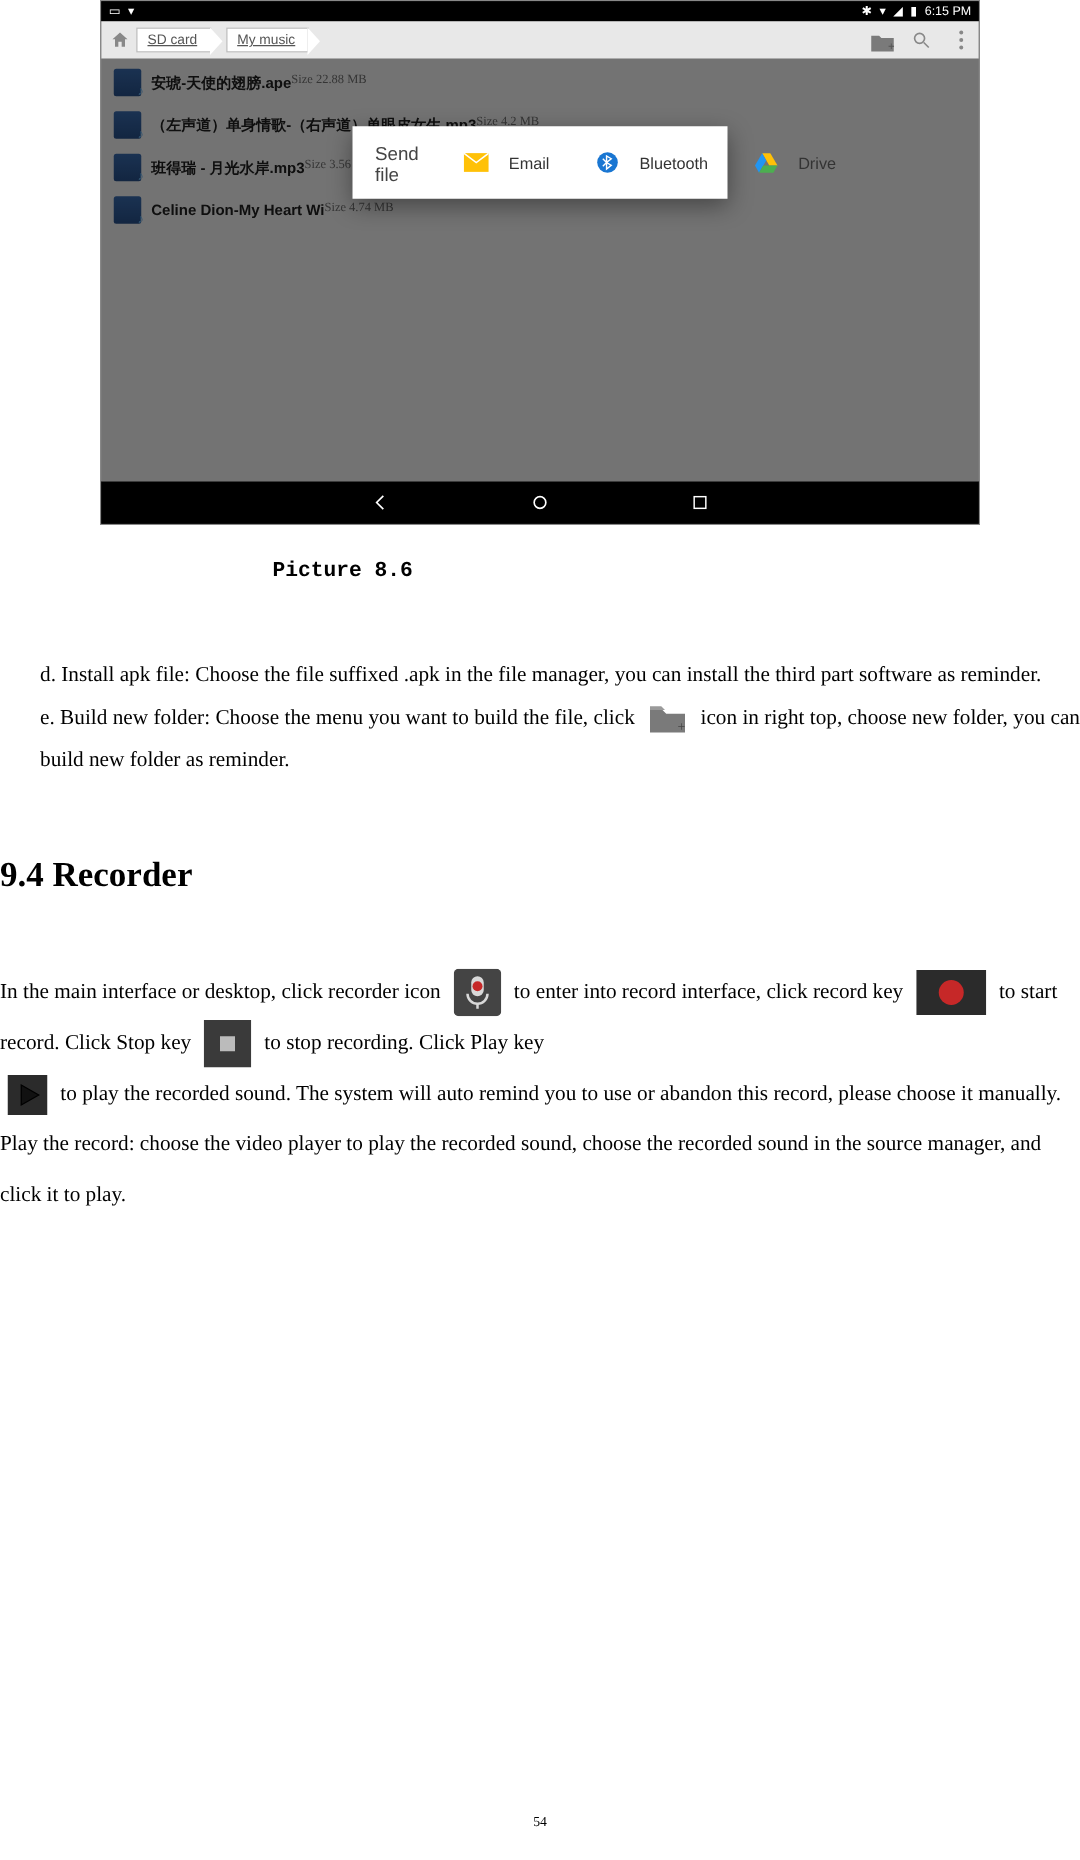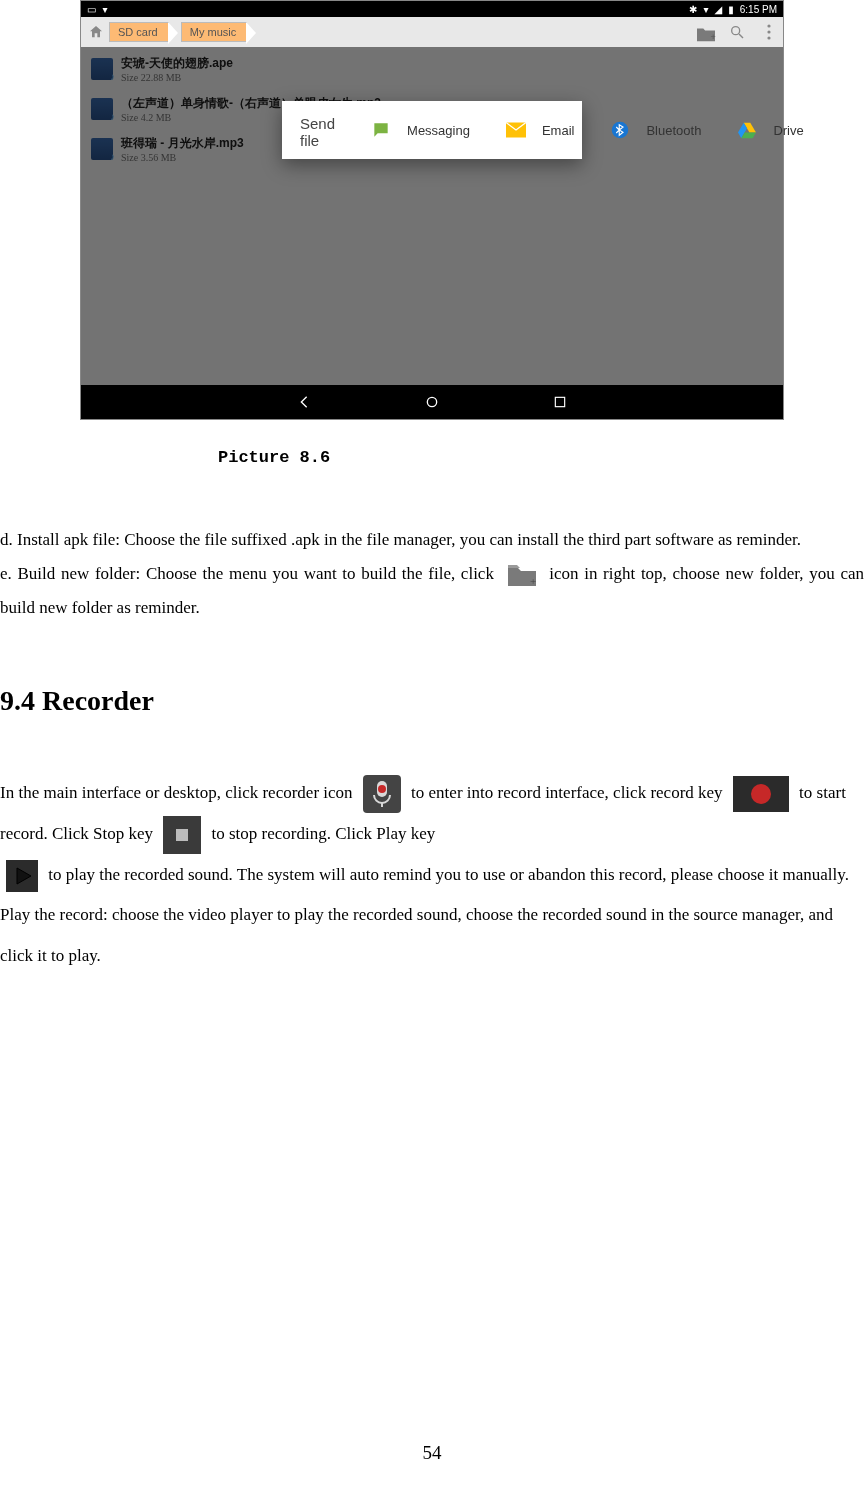--- a/index.html
+++ b/index.html
@@ -45,29 +45,30 @@
     padding: 0 6px;
     gap: 4px;
   }
   .home-ico {
     width: 18px; height: 18px;
     display:inline-flex; align-items:center; justify-content:center;
     color:#888;
   }
   .crumb {
     height: 20px;
-    background: #fdba74;
+    background: #ffffff;
     border: 1px solid #bbb;
     position: relative;
     padding: 0 10px 0 8px;
     display: inline-flex;
     align-items: center;
     font-size: 11px;
     color: #555;
     margin-right: 8px;
+    text-decoration: underline;
   }
   .crumb::after {
     content: "";
     position: absolute;
     right: -10px; top: -1px;
     width: 0; height: 0;
     border-top: 11px solid transparent;
     border-bottom: 11px solid transparent;
     border-left: 10px solid #fff;
   }
@@ -97,21 +98,21 @@
     border-radius:2px;
     display:flex; align-items:flex-end; justify-content:flex-end;
     position:relative;
   }
   .file-ico::after{
     content:"♪";
     color:#6fbfff;
     font-size:10px;
     position:absolute; right:-2px; bottom:-2px;
   }
-  .file-txt { display:flex; flex-direction:column; }
+  .file-txt { display:flex; flex-direction:row; }
   .file-name { font-size: 12px; color:#222; font-weight:bold; }
   .file-size { font-size: 10px; color:#777;font-family:Liberation Serif, serif; }
 
   
   .modal {
     position:absolute;
     left: 50%; top: 54px;
     transform: translateX(-50%);
     width: 300px;
     background: #fff;
@@ -149,20 +150,21 @@
     margin: 28px 0 0 218px;
     font-size: 17px;
     font-family: Liberation Mono, monospace;
   }
 
   
   .body-text {
     margin: 56px 0 0 0;
     font-size: 17px;
     line-height: 2.0;
+    padding-left: 32px;
   }
   .body-text p { margin: 0; }
   .para-d { text-align: justify; }
   .para-e { text-align: justify; margin-top: 22px; display:block; }
   .folder-inline {
     display:inline-block;
     vertical-align: middle;
     width: 32px; height: 26px;
     margin: 0 6px;
   }
@@ -184,21 +186,21 @@
     width: 38px; height: 38px;
     margin: 0 6px;
   }
   .inline-ico.sm { width: 32px; height: 32px; }
   .inline-ico.wide { width: 56px; height: 36px; }
   .page-num {
     position:absolute;
     bottom: 24px;
     left: 0; right: 0;
     text-align:center;
-    font-size: 19px;
+    font-size: 11px;
   }
 </style>
 </head>
 <body>
 
 <div class="page-wrap">
 
   <div class="shot-frame">
 
     <div class="status-bar">
@@ -262,33 +264,32 @@
             <span class="file-size">Size 4.2 MB</span>
           </div>
         </div>
         <div class="file-row">
           <div class="file-ico"></div>
           <div class="file-txt">
             <span class="file-name">班得瑞 - 月光水岸.mp3</span>
             <span class="file-size">Size 3.56 MB</span>
           </div>
         </div>
+        <div class="file-row">
+          <div class="file-ico"></div>
+          <div class="file-txt">
+            <span class="file-name">Celine Dion-My Heart Wi</span>
+            <span class="file-size">Size 4.74 MB</span>
+          </div>
+        </div>
       </div>
       <div class="dim"></div>
 
       <div class="modal">
         <div class="modal-title">Send file</div>
-        <div class="modal-item">
-          <span class="mi-ico">
-            <svg width="20" height="20" viewBox="0 0 24 24">
-                <path fill="#7cb342" d="M4 4h16v12H8l-4 4z"></path>
-              </svg>
-          </span>
-          <span>Messaging</span>
-        </div>
         <div class="modal-item">
           <span class="mi-ico">
             <svg width="20" height="16" viewBox="0 0 24 18">
                 <rect width="24" height="18" fill="#ffc107"></rect>
                 <path d="M0 0l12 9L24 0" fill="none" stroke="#fff" stroke-width="1.5"></path>
               </svg>
           </span>
           <span>Email</span>
         </div>
         <div class="modal-item">

